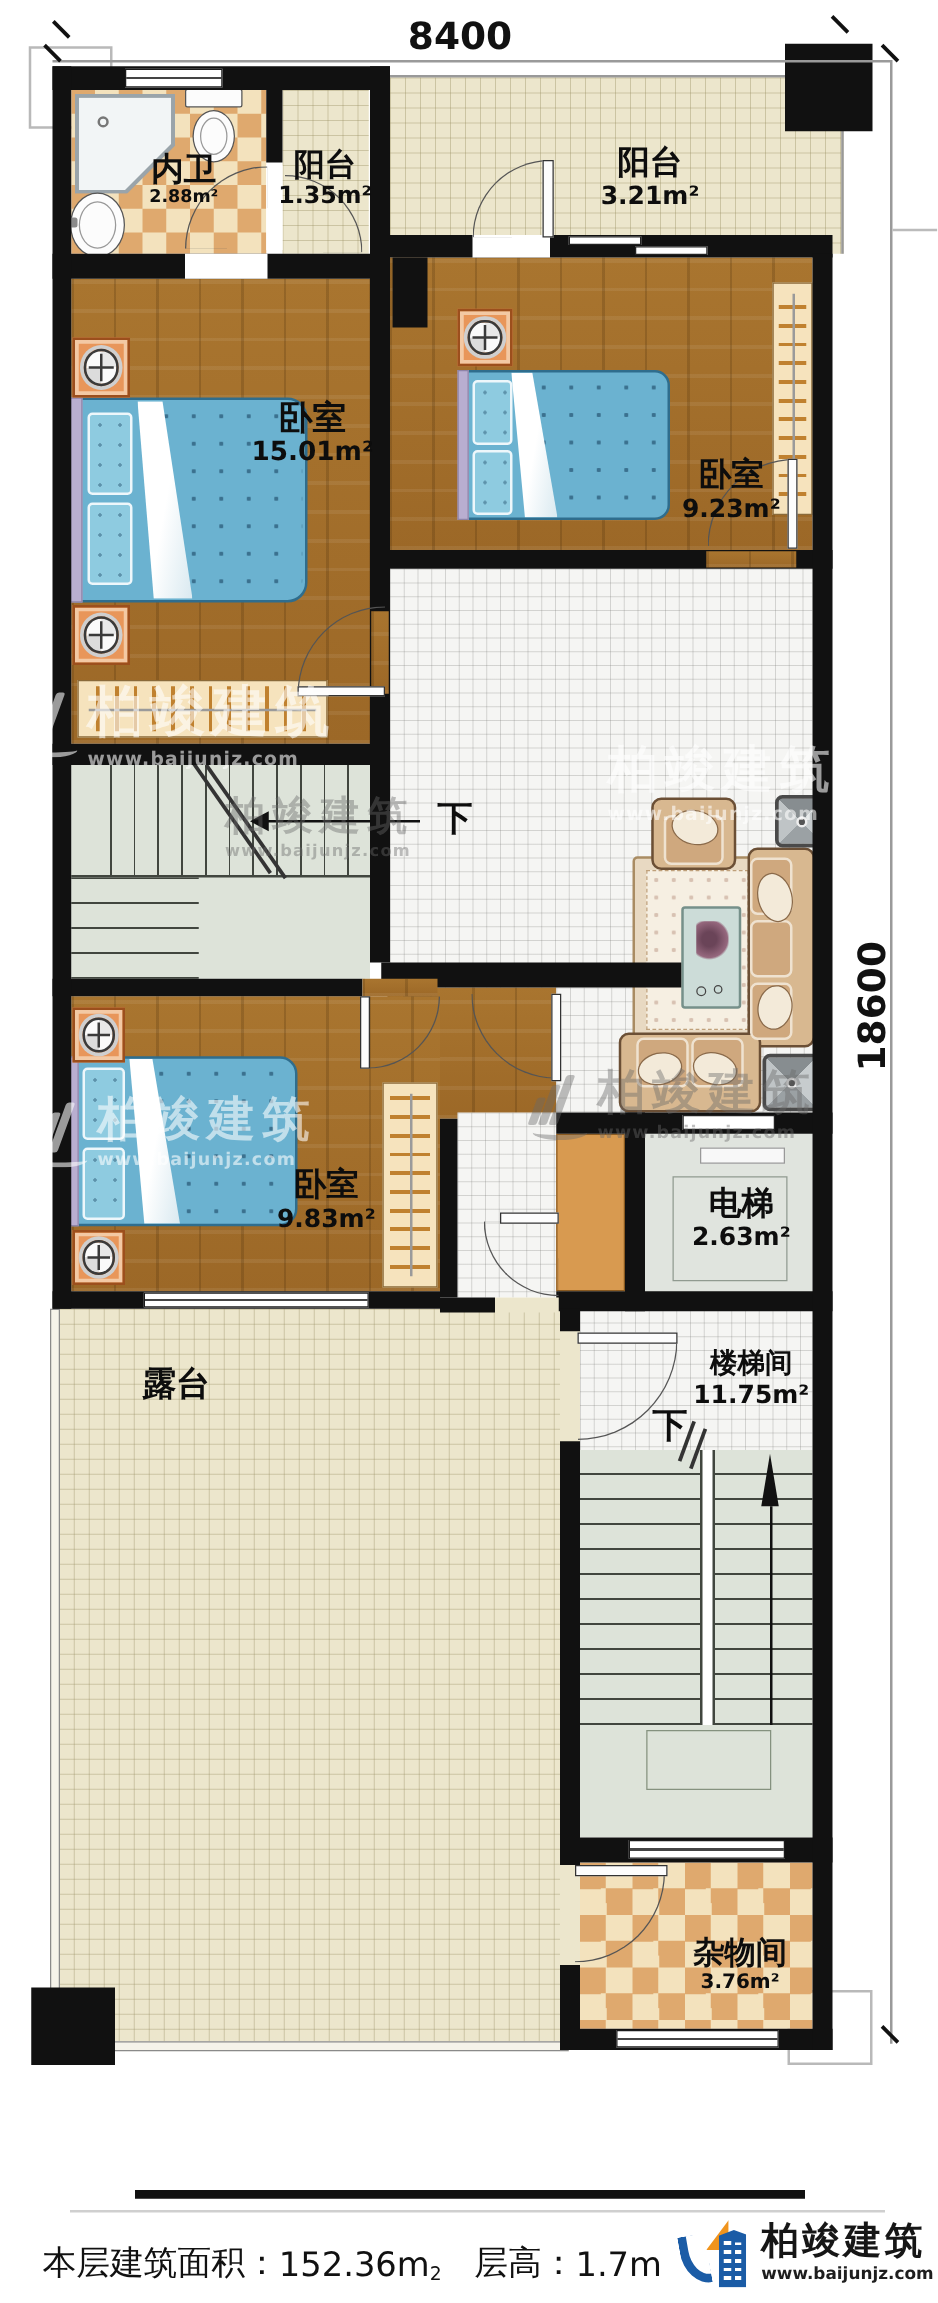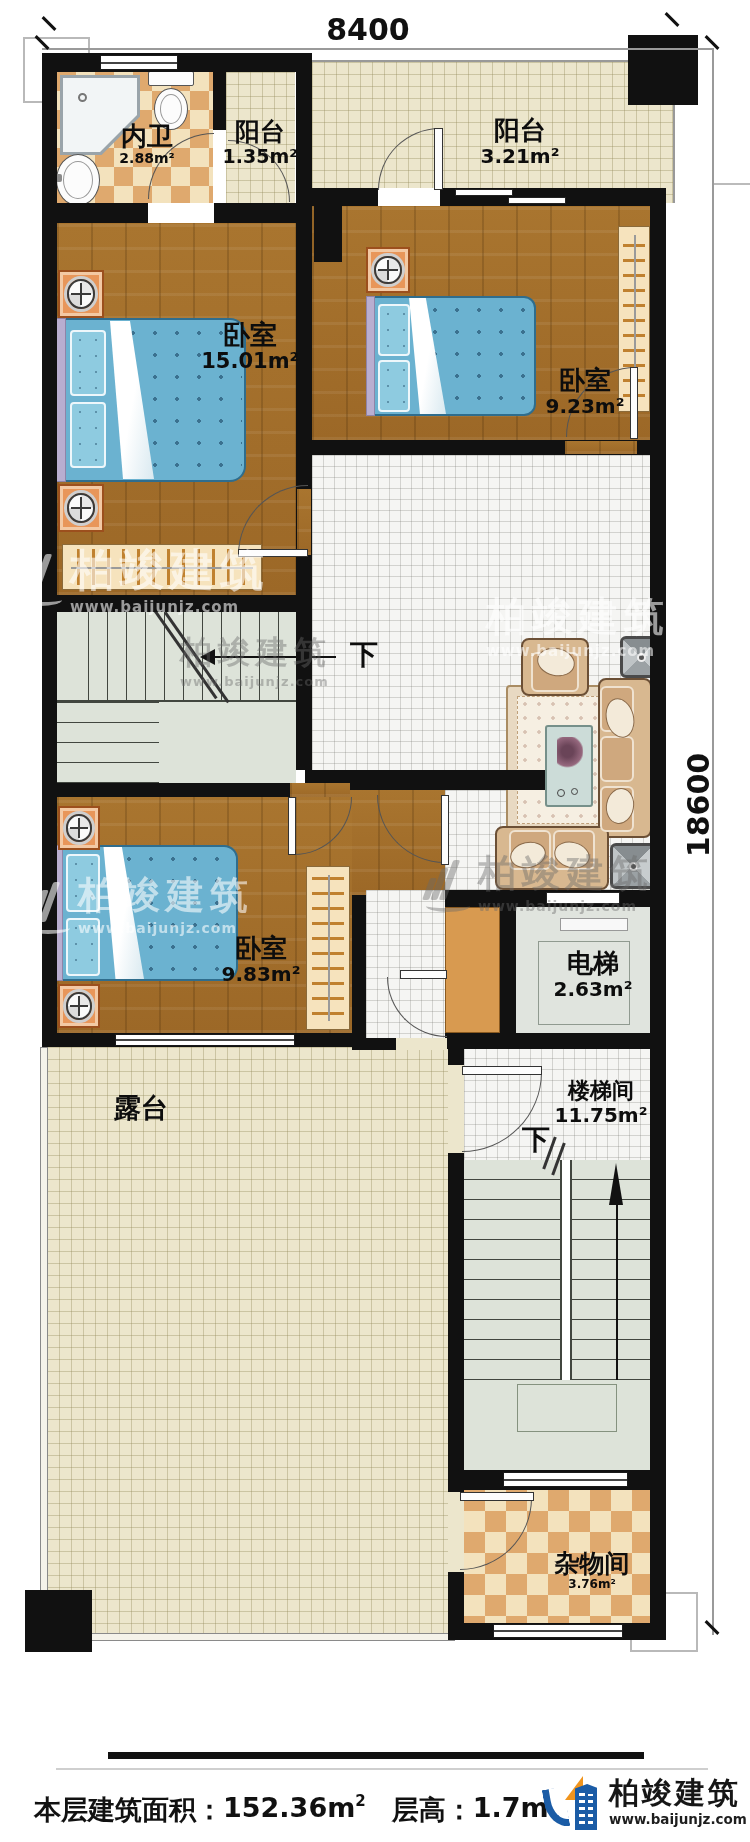--- a/index.html
+++ b/index.html
@@ -74,21 +74,21 @@
   .wmicon{margin-right:8px;margin-top:6px}
   .wmicon i{display:inline-block;width:7px;background:currentColor;transform:skewX(-20deg);margin-right:3px;border-radius:2px}
   .wmicon i:nth-child(1){height:22px}.wmicon i:nth-child(2){height:32px}.wmicon i:nth-child(3){height:40px}
   .wmicon u{display:block;width:44px;height:12px;border-bottom:4px solid currentColor;border-radius:50%;margin-top:-4px}
   .wmbrand{font-weight:900;letter-spacing:6px;line-height:1}
   .wmurl{font-weight:700;font-size:15px;letter-spacing:1px;margin-top:6px}
   .steps-divider{position:absolute;background:#fff;border-left:2px solid #41463f;border-right:2px solid #41463f;z-index:6}
   .breakline{position:absolute;background:#333;z-index:7}
   .arrowline{position:absolute;background:#111;z-index:8}
   .tb-title{position:absolute;font-weight:600;letter-spacing:2px;color:#0a0a0a;z-index:60}
-  .footer-line{position:absolute;display:flex;align-items:flex-start;z-index:60;font-weight:700}
+  .footer-line{position:absolute;display:flex;align-items:flex-end;z-index:60;font-weight:400}
   .logo{position:absolute;display:flex;align-items:flex-start;z-index:60}
   .logo-tx{margin-left:8px}
   .logo-brand{font-weight:900;font-size:30px;letter-spacing:3px;color:#161616;line-height:1.1}
   .logo-url{font-weight:700;font-size:13.5px;color:#1e1e1e;margin-top:2px}
   .parapet{position:absolute;background:#f5f3ea;border:1.5px solid #8a8a8a;z-index:20}
 </style>
 </head>
 <body>
 
 <div class="page">
@@ -327,21 +327,21 @@
   </div>
   <div class="rl" style="left:601px;top:1103px">
     <div style="font-size:22px">楼梯间</div>
     <div style="font-size:20px">11.75m²</div>
   </div>
   <div class="rl" style="left:141px;top:1108px">
     <div style="font-size:27px">露台</div>
   </div>
   <div class="rl" style="left:592px;top:1571px">
     <div style="font-size:25px">杂物间</div>
-    <div style="font-size:12px">3.76m²</div>
+    <div style="font-size:16px">3.76m²</div>
   </div>
   <div class="rl" style="left:364px;top:655px;font-size:28px"><span>下</span></div>
   <div class="rl" style="left:536px;top:1140px;font-size:28px"><span>下</span></div>
 
   <div class="dim" style="left:42px;top:48px;width:670px;height:2px"></div>
   <div class="dim" style="left:712px;top:48px;width:2px;height:1587px"></div>
   <div class="tick" style="left:33px;top:41px"></div>
   <div class="tick" style="left:703px;top:41px"></div>
   <div class="tick" style="left:703px;top:1626px"></div>
   <div class="tick" style="left:40px;top:22px"></div>

